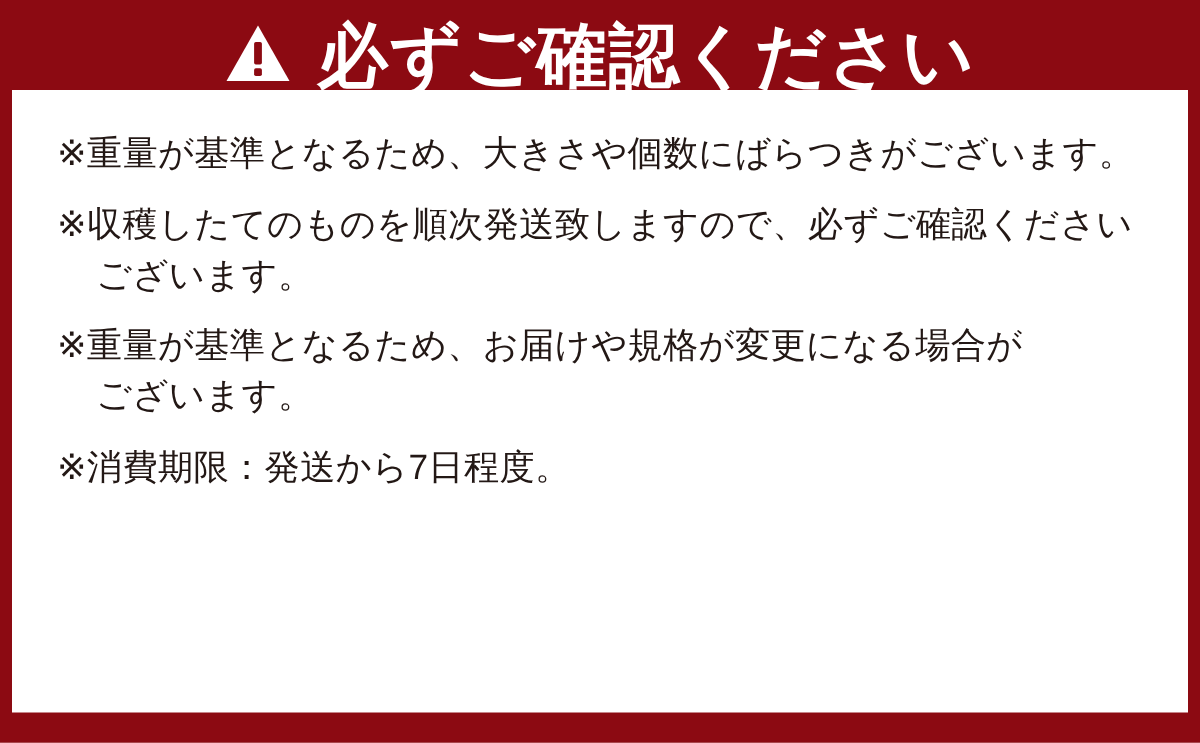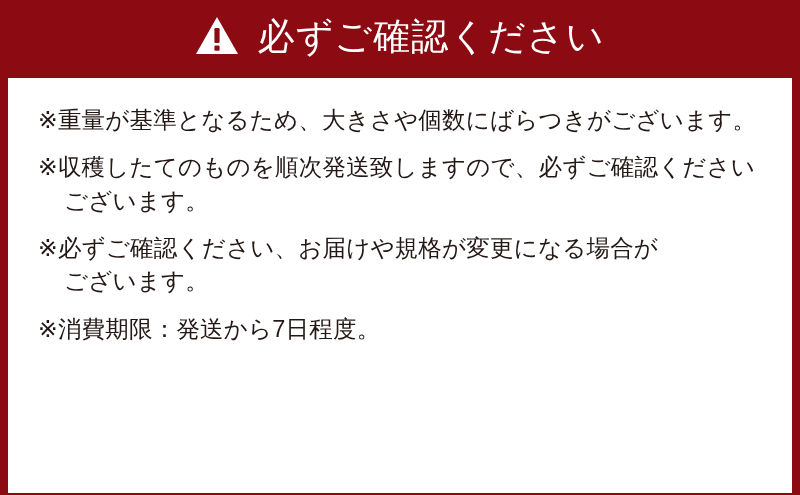--- a/index.html
+++ b/index.html
@@ -33,30 +33,30 @@
     width: 44px;
     height: 40px;
     position: relative;
     display: block;
   }
   .warn-icon svg {
     display: block;
   }
   .header-title {
     color: #ffffff;
-    font-size: 37px;
-    font-weight: normal;
+    font-size: 47px;
+    font-weight: bold;
     letter-spacing: 1px;
     line-height: 1;
     white-space: nowrap;
   }
   .body-panel {
     position: absolute;
     left: 8px;
-    top: 78px;
+    top: 60px;
     width: 784px;
     height: 415px;
     background: #ffffff;
     box-sizing: border-box;
     padding: 26px 26px 10px 30px;
   }
   .note {
     display: block;
     color: #231815;
     font-size: 23.5px;
@@ -97,21 +97,21 @@
       <span class="line">※重量が基準となるため、大きさや個数にばらつきがございます。</span>
     </div>
 
 
     <div class="note">
       <span class="line">※収穫したてのものを順次発送致しますので、必ずご確認ください</span>
       <span class="line indent">ございます。</span>
     </div>
 
     <div class="note">
-      <span class="line">※必ずご確認ください、お届けや規格が変更になる場合が</span>
+      <span class="line">※重量が基準となるため、お届けや規格が変更になる場合が</span>
       <span class="line indent">ございます。</span>
     </div>
 
     <div class="note">
       <span class="line">※消費期限：発送から7日程度。</span>
     </div>
 
   </div>
 </div>
 

